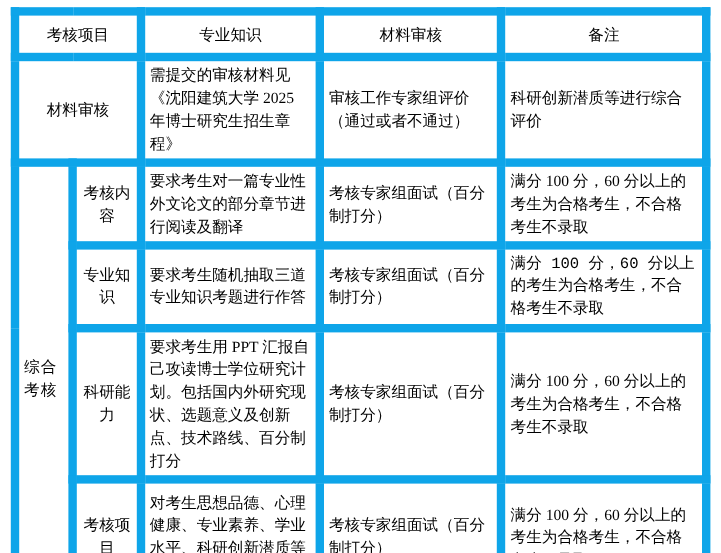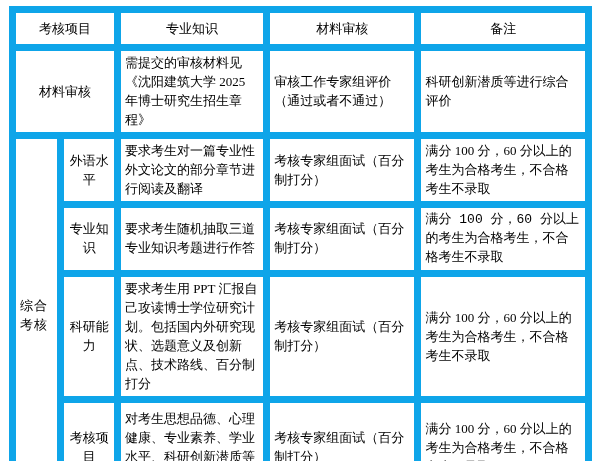--- a/index.html
+++ b/index.html
@@ -81,21 +81,21 @@
     </thead>
     <tbody>
       <tr style="height:76px;">
         <td class="center" colspan="2">材料审核</td>
         <td class="left">需提交的审核材料见《沈阳建筑大学 2025 年博士研究生招生章程》</td>
         <td class="left">审核工作专家组评价（通过或者不通过）</td>
         <td class="left">科研创新潜质等进行综合评价</td>
       </tr>
       <tr style="height:64px;">
         <td class="cat-vert narrow-cat" rowspan="4">综合考核</td>
-        <td class="twoline">外语水平</td>
+        <td class="twoline">考核内容</td>
         <td class="left">要求考生对一篇专业性外文论文的部分章节进行阅读及翻译</td>
         <td class="left">考核专家组面试（百分制打分）</td>
         <td class="left">满分 100 分，60 分以上的考生为合格考生，不合格考生不录取</td>
       </tr>
       <tr style="height:64px;font-family:Liberation Mono, monospace;">
         <td class="twoline">专业知识</td>
         <td class="left">要求考生随机抽取三道专业知识考题进行作答</td>
         <td class="left">考核专家组面试（百分制打分）</td>
         <td class="left">满分 100 分，60 分以上的考生为合格考生，不合格考生不录取</td>
       </tr>

